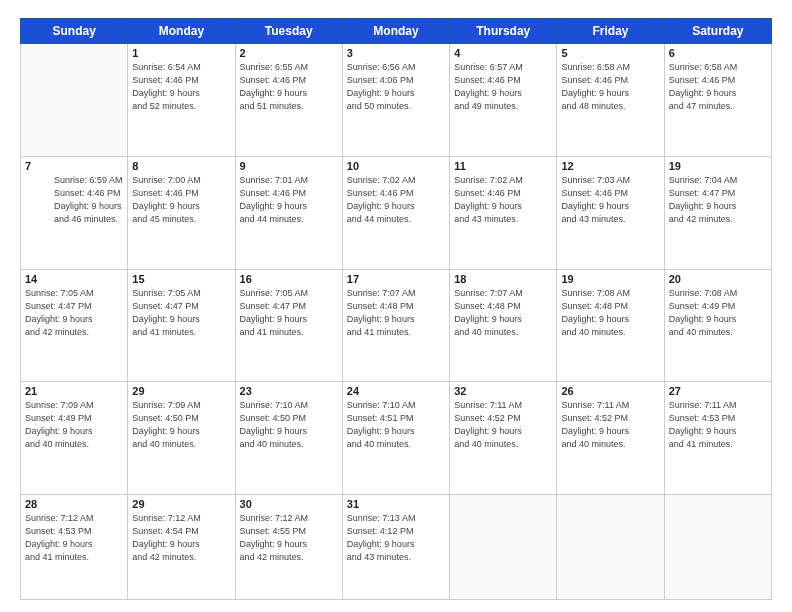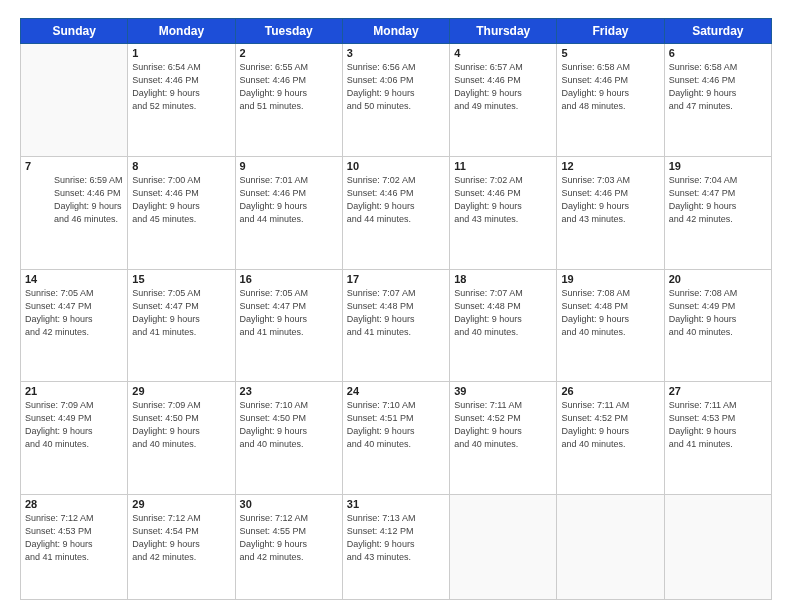--- a/index.html
+++ b/index.html
@@ -276,21 +276,21 @@
 and 40 minutes.</div>
           </td>
           <td>
             <div class="day-num">24</div>
             <div class="day-info" style="white-space: pre-line;">Sunrise: 7:10 AM
 Sunset: 4:51 PM
 Daylight: 9 hours
 and 40 minutes.</div>
           </td>
           <td>
-            <div class="day-num">39</div>
+            <div class="day-num">32</div>
             <div class="day-info" style="white-space: pre-line;">Sunrise: 7:11 AM
 Sunset: 4:52 PM
 Daylight: 9 hours
 and 40 minutes.</div>
           </td>
           <td>
             <div class="day-num">26</div>
             <div class="day-info" style="white-space: pre-line;">Sunrise: 7:11 AM
 Sunset: 4:52 PM
 Daylight: 9 hours

